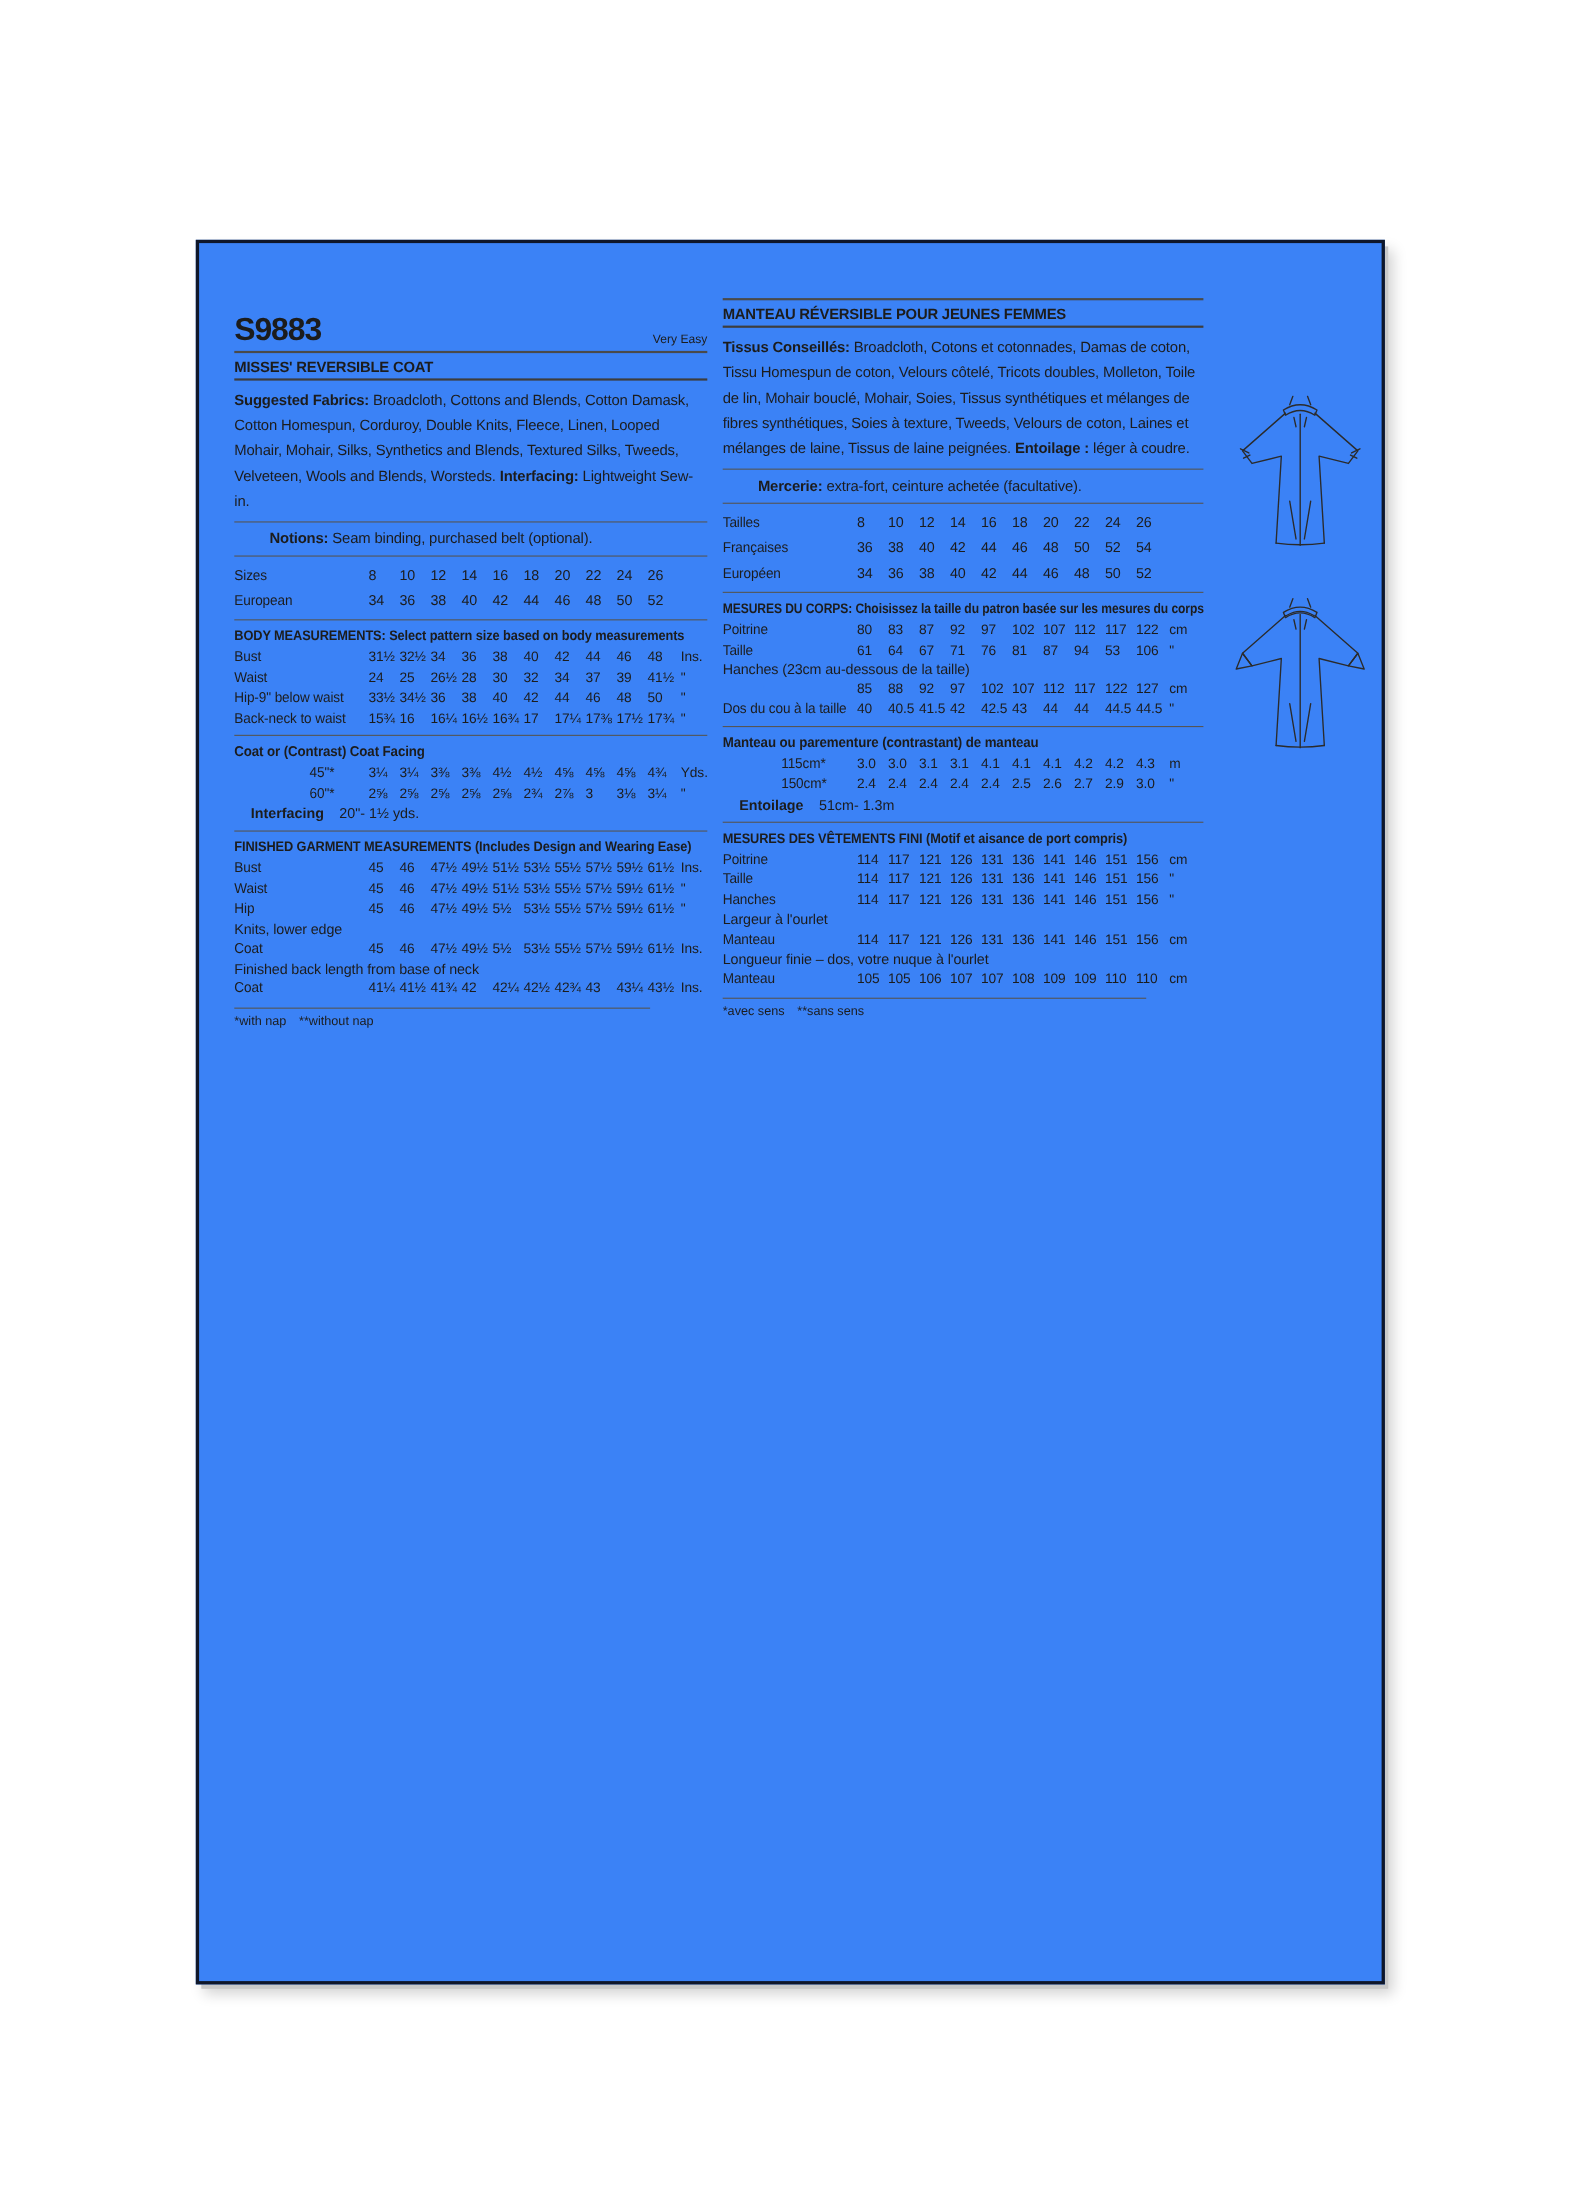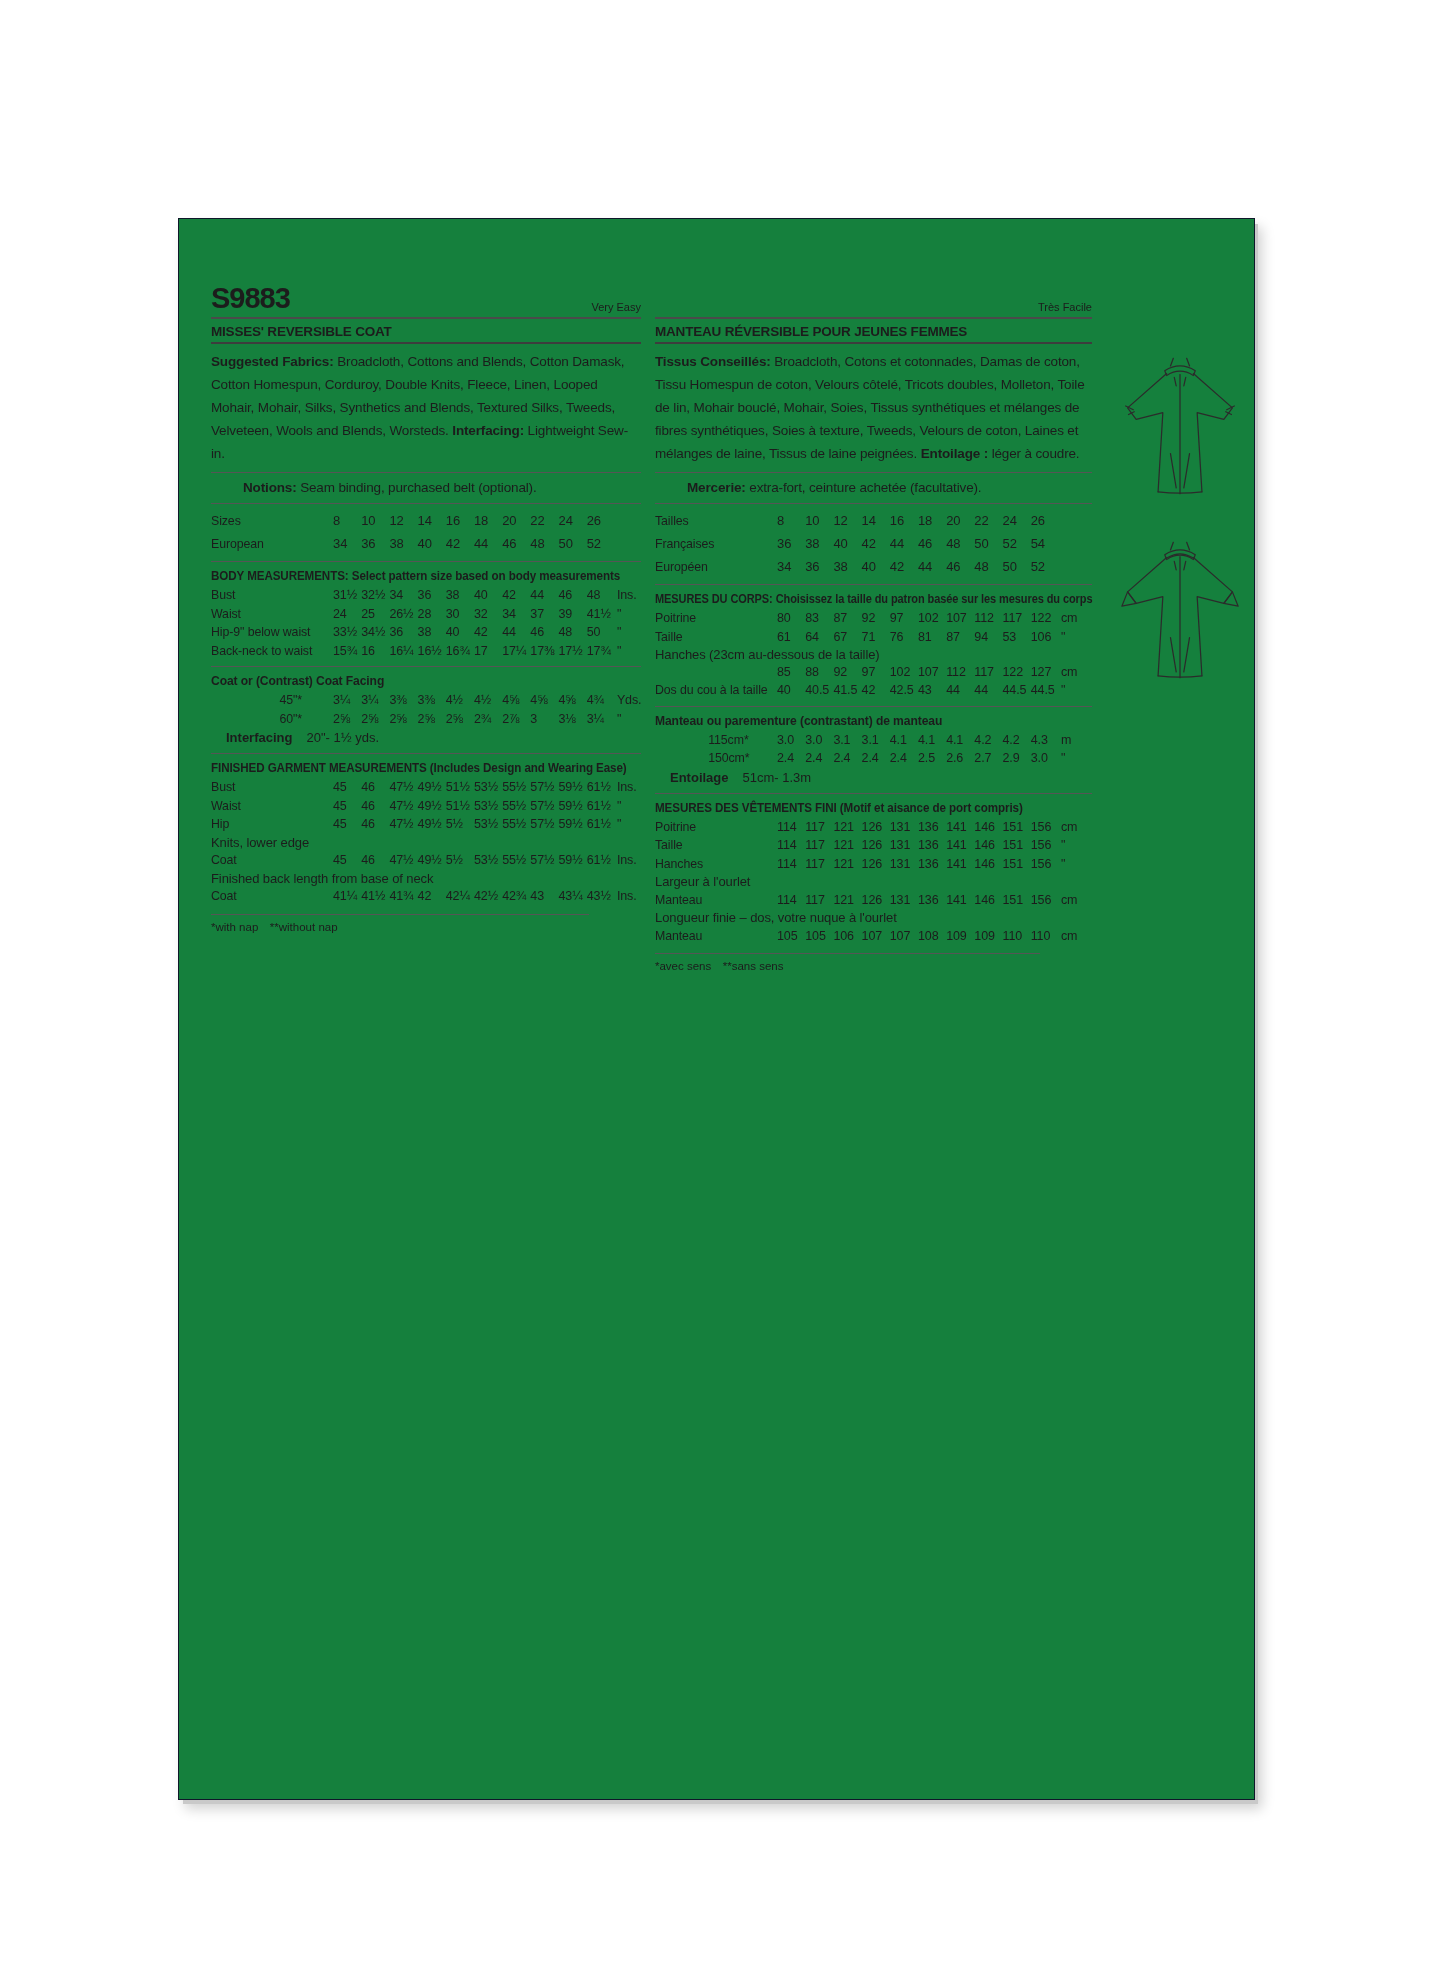--- a/index.html
+++ b/index.html
@@ -1,19 +1,19 @@
 <!DOCTYPE html>
 <html><head>
 <meta charset="utf-8">
 <style>
   html,body{margin:0;padding:0;background:#ffffff;}
   body{width:1445px;height:1987px;position:relative;overflow:hidden;
        font-family:"Liberation Sans",sans-serif;color:#1c1c1c;-webkit-font-smoothing:antialiased;}
-  .paper{position:absolute;left:178px;top:218px;width:1075px;height:1580px;background:#15803d;
-         border:1px solid #0f172a;
+  .paper{position:absolute;left:178px;top:218px;width:1075px;height:1580px;background:#3b82f6;
+         border:3px solid #0f172a;
          box-shadow:4px 5px 0 -1px #c9c9c9, 7px 9px 12px rgba(0,0,0,.18);}
   .cols{display:flex;gap:14px;padding:50px 0 0 32px;}
   .col{width:430px;flex:0 0 430px;}
   .col.frcol{width:437px;flex:0 0 437px;}
   .art{flex:1;display:flex;flex-direction:column;align-items:center;padding-top:82px;gap:34px;}
 
   
   .hrow{display:flex;align-items:flex-end;justify-content:space-between;height:44px;margin-bottom:4px;}
   .code{font-size:29px;font-weight:800;letter-spacing:-1px;line-height:1;}
   .diff{font-size:11px;font-weight:400;line-height:1.1;}
@@ -276,23 +276,20 @@
             <span class="mval">43½</span>
             <span class="munit">Ins.</span>
           </div>
         </div>
 
       <hr class="shortrule">
       <div class="footnote">*with nap  **without nap</div>
     </div>
 
     <div class="col frcol">
-      <div class="hrow" style="justify-content:flex-end;">
-        <span class="diff">Très Facile</span>
-      </div>
       <hr class="rule">
       <div class="titlebar">MANTEAU RÉVERSIBLE POUR JEUNES FEMMES</div>
       <hr class="rule under-title">
 
       <p class="para"><b>Tissus Conseillés:</b><span> Broadcloth, Cotons et cotonnades, Damas de coton, Tissu Homespun de coton, Velours côtelé, Tricots doubles, Molleton, Toile de lin, Mohair bouclé, Mohair, Soies, Tissus synthétiques et mélanges de fibres synthétiques, Soies à texture, Tweeds, Velours de coton, Laines et mélanges de laine, Tissus de laine peignées. </span><b>Entoilage :</b><span> léger à coudre.</span></p>
 
       <hr class="rule mid">
       <p class="inline-line"><b>Mercerie:</b><span> extra-fort, ceinture achetée (facultative).</span></p>
       <hr class="rule mid">
 

